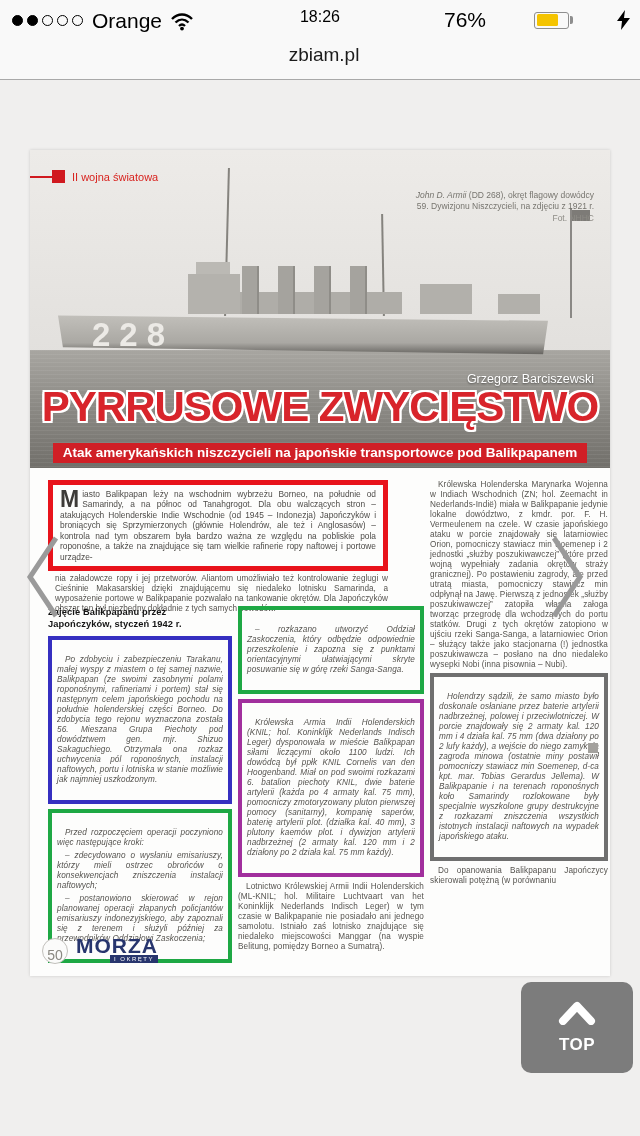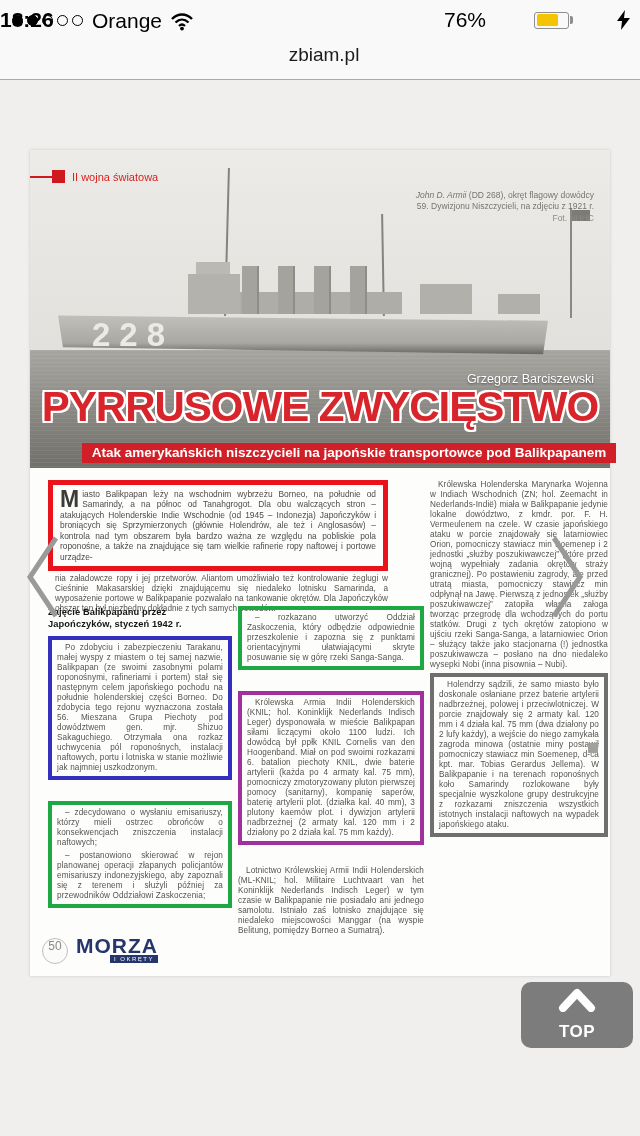--- a/index.html
+++ b/index.html
@@ -5,21 +5,21 @@
   html,body{margin:0;padding:0;background:#000;}
   .screen{position:relative;width:640px;height:1136px;background:#fef9c3;overflow:hidden;
           font-family:"Liberation Sans","DejaVu Sans",sans-serif;}
 
   
   .hdr{position:absolute;top:0;left:0;right:0;height:79px;background:#f9f9f9;border-bottom:1px solid #a9a9a9;}
   .sb-left{position:absolute;left:12px;top:9px;display:flex;align-items:center;}
   .dot{width:11px;height:11px;border-radius:50%;border:1.5px solid #000;box-sizing:border-box;margin-right:4px;display:inline-block;}
   .dot.f{background:#000;}
   .carrier{font-size:21px;color:#000;margin:0 8px 0 5px;}
-  .sb-time{position:absolute;left:0;right:0;top:8px;text-align:left;font-size:21px;font-weight:bold;color:#000;}
+  .sb-time{position:absolute;left:0;right:0;top:8px;text-align:center;font-size:16px;font-weight:normal;color:#000;}
   .sb-right{position:absolute;right:10px;top:8px;display:flex;align-items:center;font-size:21px;color:#000;gap:42px;}
   .batt{width:33px;height:15px;border:1.5px solid #8e8e8e;border-radius:3px;position:relative;display:inline-block;margin-left:6px;}
   .batt .fill{position:absolute;left:1.5px;top:1.5px;bottom:1.5px;width:21px;background:#f5c400;border-radius:1.5px;}
   .batt .tip{position:absolute;right:-5px;top:3.5px;width:3px;height:8px;background:#8e8e8e;border-radius:0 2px 2px 0;}
   .sitetitle{position:absolute;top:44px;left:4px;width:100%;text-align:center;font-size:19px;color:#1c1c1c;}
 
   
   .content{position:absolute;top:80px;left:0;right:0;bottom:0;background:#f0efee;}
   .mag{position:absolute;left:30px;top:70px;width:580px;height:826px;background:#fdfdfc;box-shadow:0 0 3px rgba(0,0,0,.15);}
 
@@ -55,57 +55,57 @@
   .caption{position:absolute;top:40px;right:16px;text-align:right;font-size:8.5px;line-height:1.35;color:#77756f;}
   .caption .shipname{font-style:italic;}
   .caption .cap3{color:#8d8b85;}
 
   .author{position:absolute;top:222px;right:16px;color:#fff;font-size:12.5px;text-shadow:0 1px 2px rgba(0,0,0,.45);}
 
   .title{position:absolute;top:236px;left:0;width:100%;margin:0;text-align:center;line-height:1;
          font-size:42px;font-weight:bold;letter-spacing:-1px;color:#d8242b;
          text-shadow:-2px 0 #fff,2px 0 #fff,0 -2px #fff,0 2px #fff,-1px -1px #fff,1px -1px #fff,
                      -1px 1px #fff,1px 1px #fff,-2px -2px #fff,2px 2px #fff,2px -2px #fff,-2px 2px #fff;}
-  .banner{position:absolute;top:293px;left:0;width:100%;text-align:center;margin-left:29px;}
+  .banner{position:absolute;top:293px;left:0;width:100%;text-align:center;}
   .banner span{display:inline-block;background:#d01f26;color:#fff;font-weight:bold;font-size:13.5px;padding:2px 10px 3px;}
 
   
   .body{position:absolute;top:330px;left:18px;width:560px;font-size:8.2px;color:#55534f;}
   .intro{position:absolute;top:0;left:0;width:340px;}
   .intro-box{border:5px solid #e8131b;padding:4px 7px;font-size:8.4px;line-height:1.24;text-align:justify;color:#4e4c49;}
   .dropcap{float:left;font-size:23px;line-height:19px;font-weight:bold;color:#3d3b38;margin:1px 3px 0 0;}
   .intro-cont{margin:3px 0 0 7px;line-height:1.24;text-align:justify;}
   .col{position:absolute;line-height:1.22;text-align:justify;letter-spacing:.1px;}
   .col p{margin:0 0 3px;text-indent:8px;}
   .col1{left:0;top:126px;width:184px;}
   .col2{left:190px;top:126px;width:186px;}
   .col3{left:382px;top:0;width:178px;}
   .col h3{font-size:9.3px;margin:0 0 6px;color:#141414;line-height:1.3;text-align:left;}
-  .hbox{border-style:solid;border-width:4px;padding:3px 5px;margin-bottom:21px;}
+  .hbox{border-style:solid;border-width:4px;padding:15px 5px;margin-bottom:5px;font-style:italic;}
   .hbox p:last-child{margin-bottom:0;}
   .blueb{border-color:#352fc0;}
   .greenb{border-color:#1ea844;}
   .purpleb{border-color:#a12f9d;}
   .grayb{border-color:#6f6f6f;}
 
   
   .pfooter{position:absolute;left:12px;bottom:12px;display:flex;align-items:flex-end;}
   .pnum{width:24px;height:24px;border-radius:50%;border:1px solid #c2c0bc;background:#fbfbfa;color:#8a8881;
-        font-size:12px;display:flex;align-items:flex-start;justify-content:center;}
+        font-size:14px;display:flex;align-items:flex-end;justify-content:center;}
   .logo{margin-left:8px;padding-bottom:1px;}
   .logo-main{display:block;font-size:21px;font-weight:bold;color:#27356d;letter-spacing:1px;line-height:18px;}
   .logo-sub{display:block;background:#27356d;color:#fff;font-size:6px;letter-spacing:1.5px;text-align:center;
             padding:1px 3px;margin-left:34px;margin-top:0;}
   .margin-marker{position:absolute;left:558px;top:593px;width:10px;height:10px;background:#a3a19d;}
 
   
   .chev{position:absolute;top:452px;}
   .chev-left{left:22px;}
   .chev-right{left:548px;}
-  .top-btn{position:absolute;left:521px;top:902px;width:112px;height:66px;background:#7c7c7c;border:none;
+  .top-btn{position:absolute;left:521px;top:902px;width:112px;height:91px;background:#7c7c7c;border:none;
            border-radius:10px;color:#fff;display:flex;flex-direction:column;align-items:center;
            justify-content:center;cursor:pointer;font-family:inherit;}
   .top-btn .lbl{font-size:17px;font-weight:bold;letter-spacing:.5px;margin-top:10px;}
 </style>
 </head>
 <body>
 
 <div class="screen">
 
   <header class="hdr">
@@ -187,40 +187,42 @@
           </div>
           <p class="intro-cont">nia załadowcze ropy i jej przetworów. Aliantom umożliwiało też kontrolowanie żeglugi w Cieśninie Makasarskiej dzięki znajdującemu się niedaleko lotnisku Samarinda, a wyposażenie portowe w Balikpapanie pozwalało na tankowanie okrętów. Dla Japończyków obszar ten był niezbędny dokładnie z tych samych powodów.</p>
         </div>
 
         <div class="col col1">
           <h3>Zajęcie Balikpapanu przez Japończyków, styczeń 1942 r.</h3>
           <div class="hbox blueb">
             <p>Po zdobyciu i zabezpieczeniu Tarakanu, małej wyspy z miastem o tej samej nazwie, Balikpapan (ze swoimi zasobnymi polami roponośnymi, rafineriami i portem) stał się następnym celem japońskiego pochodu na południe holenderskiej części Borneo. Do zdobycia tego rejonu wyznaczona została 56. Mieszana Grupa Piechoty pod dowództwem gen. mjr. Shizuo Sakaguchiego. Otrzymała ona rozkaz uchwycenia pól roponośnych, instalacji naftowych, portu i lotniska w stanie możliwie jak najmniej uszkodzonym.</p>
           </div>
           <div class="hbox greenb">
+            <p>Przed rozpoczęciem operacji poczyniono więc następujące kroki:</p>
             <p>– zdecydowano o wysłaniu emisariuszy, którzy mieli ostrzec obrońców o konsekwencjach zniszczenia instalacji naftowych;</p>
             <p>– postanowiono skierować w rejon planowanej operacji złapanych policjantów emisariuszy indonezyjskiego, aby zapoznali się z terenem i służyli później za przewodników Oddziałowi Zaskoczenia;</p>
           </div>
         </div>
 
         <div class="col col2">
           <div class="hbox greenb">
             <p>– rozkazano utworzyć Oddział Zaskoczenia, który odbędzie odpowiednie przeszkolenie i zapozna się z punktami orientacyjnymi ułatwiającymi skryte posuwanie się w górę rzeki Sanga-Sanga.</p>
           </div>
           <div class="hbox purpleb">
             <p>Królewska Armia Indii Holenderskich (KNIL; hol. Koninklijk Nederlands Indisch Leger) dysponowała w mieście Balikpapan siłami liczącymi około 1100 ludzi. Ich dowódcą był ppłk KNIL Cornelis van den Hoogenband. Miał on pod swoimi rozkazami 6. batalion piechoty KNIL, dwie baterie artylerii (każda po 4 armaty kal. 75 mm), pomocniczy zmotoryzowany pluton pierwszej pomocy (sanitarny), kompanię saperów, baterię artylerii plot. (działka kal. 40 mm), 3 plutony kaemów plot. i dywizjon artylerii nadbrzeżnej (2 armaty kal. 120 mm i 2 działony po 2 działa kal. 75 mm każdy).</p>
           </div>
           <p>Lotnictwo Królewskiej Armii Indii Holenderskich (ML-KNIL; hol. Militaire Luchtvaart van het Koninklijk Nederlands Indisch Leger) w tym czasie w Balikpapanie nie posiadało ani jednego samolotu. Istniało zaś lotnisko znajdujące się niedaleko miejscowości Manggar (na wyspie Belitung, pomiędzy Borneo a Sumatrą).</p>
         </div>
 
         <div class="col col3">
           <p>Królewska Holenderska Marynarka Wojenna w Indiach Wschodnich (ZN; hol. Zeemacht in Nederlands-Indië) miała w Balikpapanie jedynie lokalne dowództwo, z kmdr. por. F. H. Vermeulenem na czele. W czasie japońskiego ataku w porcie znajdowały się latarniowiec Orion, pomocniczy stawiacz min Soemenep i 2 jednostki „służby poszukiwawczej” (które przed wojną wypełniały zadania okrętów straży granicznej). Po postawieniu zagrody, ale przed utratą miasta, pomocniczy stawiacz min odpłynął na Jawę. Pierwszą z jednostek „służby poszukiwawczej” zatopiła własna załoga tworząc przegrodę dla wchodzących do portu statków. Drugi z tych okrętów zatopiono w ujściu rzeki Sanga-Sanga, a latarniowiec Orion – służący także jako stacjonarna (!) jednostka poszukiwawcza – posłano na dno niedaleko wysepki Nobi (inna pisownia – Nubi).</p>
           <div class="hbox grayb">
             <p>Holendrzy sądzili, że samo miasto było doskonale osłaniane przez baterie artylerii nadbrzeżnej, polowej i przeciwlotniczej. W porcie znajdowały się 2 armaty kal. 120 mm i 4 działa kal. 75 mm (dwa działony po 2 lufy każdy), a wejście do niego zamykała zagroda minowa (ostatnie miny postawił pomocniczy stawiacz min Soemenep, d-ca kpt. mar. Tobias Gerardus Jellema). W Balikpapanie i na terenach roponośnych koło Samarindy rozlokowane były specjalnie wyszkolone grupy destrukcyjne z rozkazami zniszczenia wszystkich istotnych instalacji naftowych na wypadek japońskiego ataku.</p>
           </div>
+          <p>Do opanowania Balikpapanu Japończycy skierowali potężną (w porównaniu</p>
         </div>
       </section>
 
       <div class="pfooter">
         <span class="pnum">
           <span>50</span>
         </span>
         <div class="logo">
           <span class="logo-main">MORZA</span>
           <span class="logo-sub">I OKRĘTY</span>

